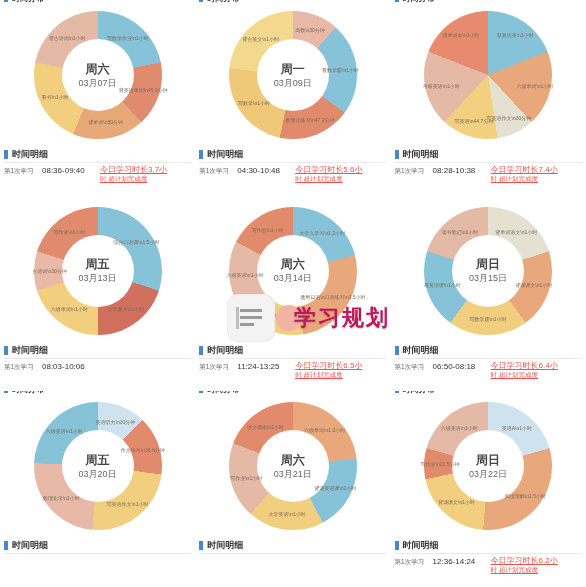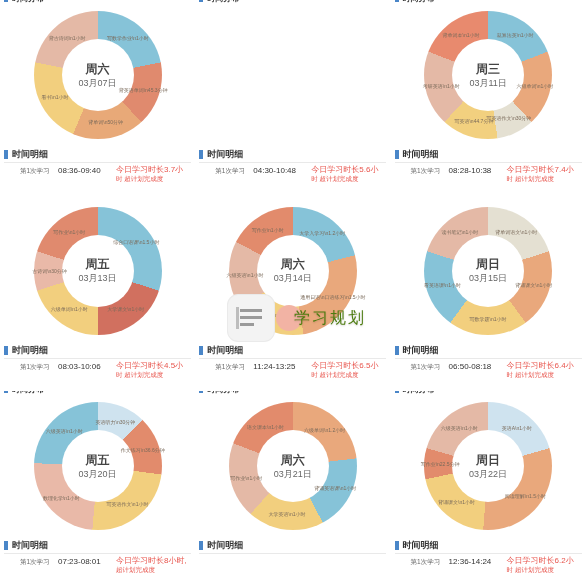--- a/index.html
+++ b/index.html
@@ -89,21 +89,21 @@
     background:#4a86c8;
     margin-right:4px;
   }
   .detail-title{
     font-size:9px;
     font-weight:bold;
     color:#333;
   }
   .row-bar{
     position:absolute;
-    left:16px;
+    left:0;
     bottom:6px;
     width:187px;
     height:20px;
     display:flex;
     align-items:flex-start;
     font-size:7px;
     color:#555;
   }
   .row-seq{
     width:38px;
@@ -115,20 +115,21 @@
     width:58px;
     color:#333;
     font-size:8px;
     padding-top:1px;
   }
   .row-total{
     flex:1;
     color:#e8554d;
     font-size:8px;
     line-height:9px;
+    text-decoration:underline;
   }
   .row-total small{
     display:block;
     font-size:6.5px;
     color:#e8554d;
   }
   .watermark{
     position:absolute;
     left:228px;
     top:295px;
@@ -152,23 +153,23 @@
   .wm-icon i.l1{left:12px;top:14px;width:22px;height:2.5px;}
   .wm-icon i.l2{left:12px;top:21px;width:22px;height:2.5px;}
   .wm-icon i.l3{left:12px;top:28px;width:14px;height:2.5px;}
   .wm-icon i.bar{left:8px;top:12px;width:3px;height:22px;background:#bdbdbd;}
   .wm-dot{
     width:26px;height:26px;border-radius:50%;
     background:#f2b3a4;
     margin-left:-6px;
   }
   .wm-text{
-    font-size:16px;
-    font-weight:normal;
-    color:#4d7c0f;
+    font-size:22px;
+    font-weight:bold;
+    color:#be185d;
     text-shadow:0 1px 2px rgba(0,0,0,.18);
     letter-spacing:2px;
     margin-left:-16px;
   }
 </style>
 </head>
 <body>
 
 <div class="grid">
     <div class="cell">
@@ -205,43 +206,61 @@
           <div class="row-total">今日学习时长3.7小<small>时 超计划完成度</small></div>
         </div>
         <div style="position: absolute; left: 0px; top: -8px; width: 187px; height: 12px; display: flex; align-items: center;">
           <span style="width: 4px; height: 8px; background: rgb(74, 134, 200); margin-right: 4px;"></span>
           <span style="font-size: 8px; font-weight: bold; color: rgb(51, 51, 51);">时间分布</span>
         </div>
       </div>
     </div>
     <div class="cell">
       <div class="card">
+        <div class="donut-wrap">
+          <div class="donut" style="background: conic-gradient(rgb(233, 185, 168) 0deg, rgb(233, 185, 168) 42.02deg, rgb(134, 195, 216) 42.02deg, rgb(134, 195, 216) 126.07deg, rgb(226, 139, 108) 126.07deg, rgb(226, 139, 108) 191.91deg, rgb(239, 201, 120) 191.91deg, rgb(239, 201, 120) 275.95deg, rgb(243, 217, 141) 275.95deg, rgb(243, 217, 141) 360deg);"></div>
+          <div class="donut-hole">
+            <div class="hole-day">周一</div>
+            <div class="hole-date">03月09日</div>
+          </div>
+          <div class="lbl" style="left: 110.711px; top: 30.1916px;">
+            <div>高数\n30分钟</div>
+          </div>
+          <div class="lbl" style="left: 141.241px; top: 70.0215px;">
+            <div>看数学题\n1小时</div>
+          </div>
+          <div class="lbl" style="left: 110.711px; top: 119.808px;">
+            <div>数理化练习\n47.2分钟</div>
+          </div>
+          <div class="lbl" style="left: 54.7017px; top: 103.261px;">
+            <div>写数学\n1小时</div>
+          </div>
+          <div class="lbl" style="left: 61.3672px; top: 39.3421px;">
+            <div>背古英文\n1小时</div>
+          </div>
+        </div>
         <div class="detail-bar">
           <span class="detail-tag"></span>
           <span class="detail-title">时间明细</span>
         </div>
         <div class="row-bar">
           <div class="row-seq">第1次学习</div>
           <div class="row-time">04:30-10:48</div>
           <div class="row-total">今日学习时长5.6小<small>时 超计划完成度</small></div>
         </div>
         <div style="position: absolute; left: 0px; top: -8px; width: 187px; height: 12px; display: flex; align-items: center;">
           <span style="width: 4px; height: 8px; background: rgb(74, 134, 200); margin-right: 4px;"></span>
           <span style="font-size: 8px; font-weight: bold; color: rgb(51, 51, 51);">时间分布</span>
         </div>
       </div>
     </div>
     <div class="cell">
       <div class="card">
         <div class="donut-wrap">
           <div class="donut" style="background: conic-gradient(rgb(134, 195, 216) 0deg, rgb(134, 195, 216) 68.57deg, rgb(233, 168, 124) 68.57deg, rgb(233, 168, 124) 137.14deg, rgb(228, 224, 210) 137.14deg, rgb(228, 224, 210) 171.43deg, rgb(242, 208, 127) 171.43deg, rgb(242, 208, 127) 222.86deg, rgb(228, 185, 166) 222.86deg, rgb(228, 185, 166) 291.43deg, rgb(232, 138, 110) 291.43deg, rgb(232, 138, 110) 360deg);"></div>
-          <div class="donut-hole">
-            <div class="hole-day">周三</div>
-            <div class="hole-date">03月11日</div>
-          </div>
           <div class="lbl" style="left: 120.539px; top: 35.3405px;">
             <div>就算法英\n1小时</div>
           </div>
           <div class="lbl" style="left: 140.297px; top: 85.681px;">
             <div>六级单词\n1小时</div>
           </div>
           <div class="lbl" style="left: 114.326px; top: 118.247px;">
             <div>写英语作文\n30分钟</div>
           </div>
           <div class="lbl" style="left: 79.3518px; top: 120.867px;">
@@ -293,21 +312,20 @@
             <div>写作业\n1小时</div>
           </div>
         </div>
         <div class="detail-bar">
           <span class="detail-tag"></span>
           <span class="detail-title">时间明细</span>
         </div>
         <div class="row-bar">
           <div class="row-seq">第1次学习</div>
           <div class="row-time">08:03-10:06</div>
-          <div class="row-total">今日学习时长4.5小<small>时 超计划完成度</small></div>
         </div>
       </div>
     </div>
     <div class="cell">
       <div class="card">
         <div class="donut-wrap">
           <div class="donut" style="background: conic-gradient(rgb(134, 195, 216) 0deg, rgb(134, 195, 216) 75.79deg, rgb(233, 168, 124) 75.79deg, rgb(233, 168, 124) 170.53deg, rgb(242, 207, 126) 170.53deg, rgb(242, 207, 126) 233.68deg, rgb(228, 185, 166) 233.68deg, rgb(228, 185, 166) 296.84deg, rgb(226, 139, 108) 296.84deg, rgb(226, 139, 108) 360deg);"></div>
           <div class="donut-hole">
             <div class="hole-day">周六</div>
             <div class="hole-date">03月14日</div>
@@ -394,25 +412,20 @@
           <div class="lbl" style="left: 57.3698px; top: 106.601px;">
             <div>数理化学\n1小时</div>
           </div>
           <div class="lbl" style="left: 60.3227px; top: 40.3119px;">
             <div>六级英语\n1小时</div>
           </div>
         </div>
         <div class="detail-bar">
           <span class="detail-tag"></span>
           <span class="detail-title">时间明细</span>
-        </div>
-        <div class="row-bar">
-          <div class="row-seq">第1次学习</div>
-          <div class="row-time">07:23-08:01</div>
-          <div class="row-total">今日学习时长8小时,<small>超计划完成度</small></div>
         </div>
         <div style="position: absolute; left: 0px; top: -8px; width: 187px; height: 12px; display: flex; align-items: center;">
           <span style="width: 4px; height: 8px; background: rgb(74, 134, 200); margin-right: 4px;"></span>
           <span style="font-size: 8px; font-weight: bold; color: rgb(51, 51, 51);">时间分布</span>
         </div>
       </div>
     </div>
     <div class="cell">
       <div class="card">
         <div class="donut-wrap">

